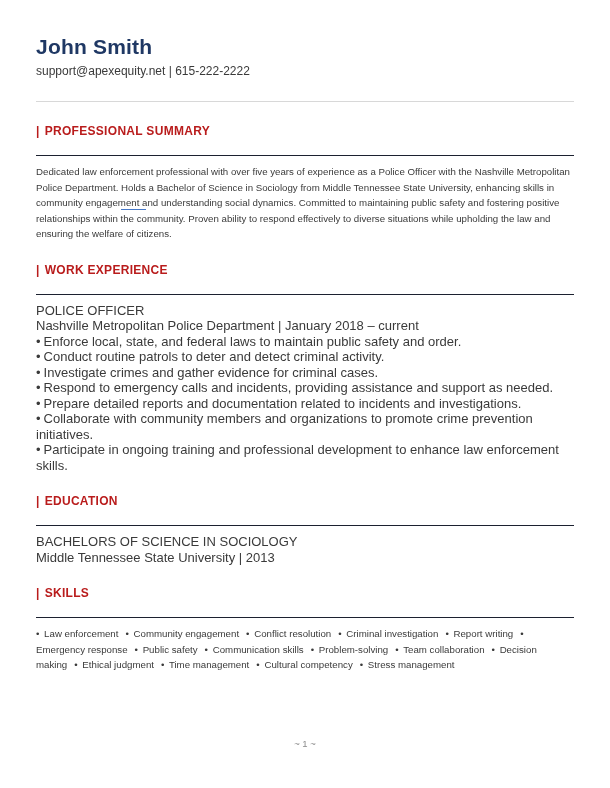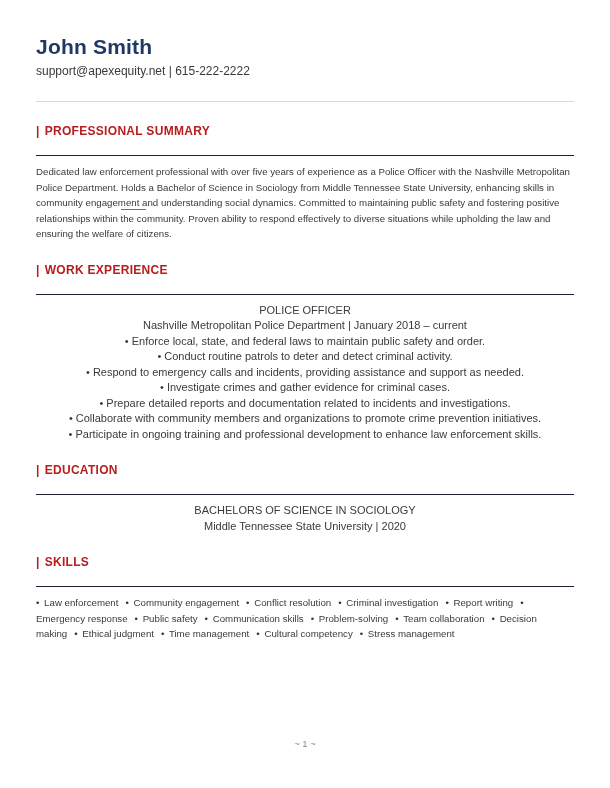--- a/index.html
+++ b/index.html
@@ -59,21 +59,21 @@
   .section-body {
     margin-top: 8px;
     font-size: 9.7px;
     line-height: 15.5px;
   }
   .summary-text { text-align: left; }
   .underlined-word {
     border-bottom: 1.5px solid #4678c8;
     padding-bottom: 16px;
   }
-  .line { font-size: 11px; line-height: 15.5px; text-align: center; }
+  .line { font-size: 13px; line-height: 15.5px; }
   .bullet-line .bullet-glyph { margin-right: 3px; }
   
   .skills-list { }
   .skill-item { margin-right: 7px; }
   .skill-item .bullet-glyph { margin-right: 2px; }
   
   .page-footer {
     position: absolute;
     left: 0;
     right: 0;
@@ -102,34 +102,34 @@
 
   <div>
     <div class="section-heading"><span class="pipe">|</span><span>WORK EXPERIENCE</span></div>
     <div class="section-body">
       <div class="line">POLICE OFFICER</div>
       <div class="line">Nashville Metropolitan Police Department | January 2018 – current</div>
       <div>
 
       <div class="line bullet-line"><span class="bullet-glyph">•</span><span>Enforce local, state, and federal laws to maintain public safety and order.</span></div>
           <div class="line bullet-line"><span class="bullet-glyph">•</span><span>Conduct routine patrols to deter and detect criminal activity.</span></div>
+          <div class="line bullet-line"><span class="bullet-glyph">•</span><span>Investigate crimes and gather evidence for criminal cases.</span></div>
           <div class="line bullet-line"><span class="bullet-glyph">•</span><span>Respond to emergency calls and incidents, providing assistance and support as needed.</span></div>
-          <div class="line bullet-line"><span class="bullet-glyph">•</span><span>Investigate crimes and gather evidence for criminal cases.</span></div>
           <div class="line bullet-line"><span class="bullet-glyph">•</span><span>Prepare detailed reports and documentation related to incidents and investigations.</span></div>
           <div class="line bullet-line"><span class="bullet-glyph">•</span><span>Collaborate with community members and organizations to promote crime prevention initiatives.</span></div>
           <div class="line bullet-line"><span class="bullet-glyph">•</span><span>Participate in ongoing training and professional development to enhance law enforcement skills.</span></div>
         </div>
     </div>
   </div>
 
   <div>
     <div class="section-heading"><span class="pipe">|</span><span>EDUCATION</span></div>
     <div class="section-body">
       <div class="line">BACHELORS OF SCIENCE IN SOCIOLOGY</div>
-      <div class="line">Middle Tennessee State University | 2020</div>
+      <div class="line">Middle Tennessee State University | 2013</div>
     </div>
   </div>
 
   <div>
     <div class="section-heading"><span class="pipe">|</span><span>SKILLS</span></div>
     <p class="section-body skills-list">
       
     <span class="skill-item"><span class="bullet-glyph">•</span> <span>Law enforcement</span></span><span class="skill-item"><span class="bullet-glyph">•</span> <span>Community engagement</span></span><span class="skill-item"><span class="bullet-glyph">•</span> <span>Conflict resolution</span></span><span class="skill-item"><span class="bullet-glyph">•</span> <span>Criminal investigation</span></span><span class="skill-item"><span class="bullet-glyph">•</span> <span>Report writing</span></span><span class="skill-item"><span class="bullet-glyph">•</span> <span>Emergency response</span></span><span class="skill-item"><span class="bullet-glyph">•</span> <span>Public safety</span></span><span class="skill-item"><span class="bullet-glyph">•</span> <span>Communication skills</span></span><span class="skill-item"><span class="bullet-glyph">•</span> <span>Problem-solving</span></span><span class="skill-item"><span class="bullet-glyph">•</span> <span>Team collaboration</span></span><span class="skill-item"><span class="bullet-glyph">•</span> <span>Decision making</span></span><span class="skill-item"><span class="bullet-glyph">•</span> <span>Ethical judgment</span></span><span class="skill-item"><span class="bullet-glyph">•</span> <span>Time management</span></span><span class="skill-item"><span class="bullet-glyph">•</span> <span>Cultural competency</span></span><span class="skill-item"><span class="bullet-glyph">•</span> <span>Stress management</span></span></p>
   </div>
 

